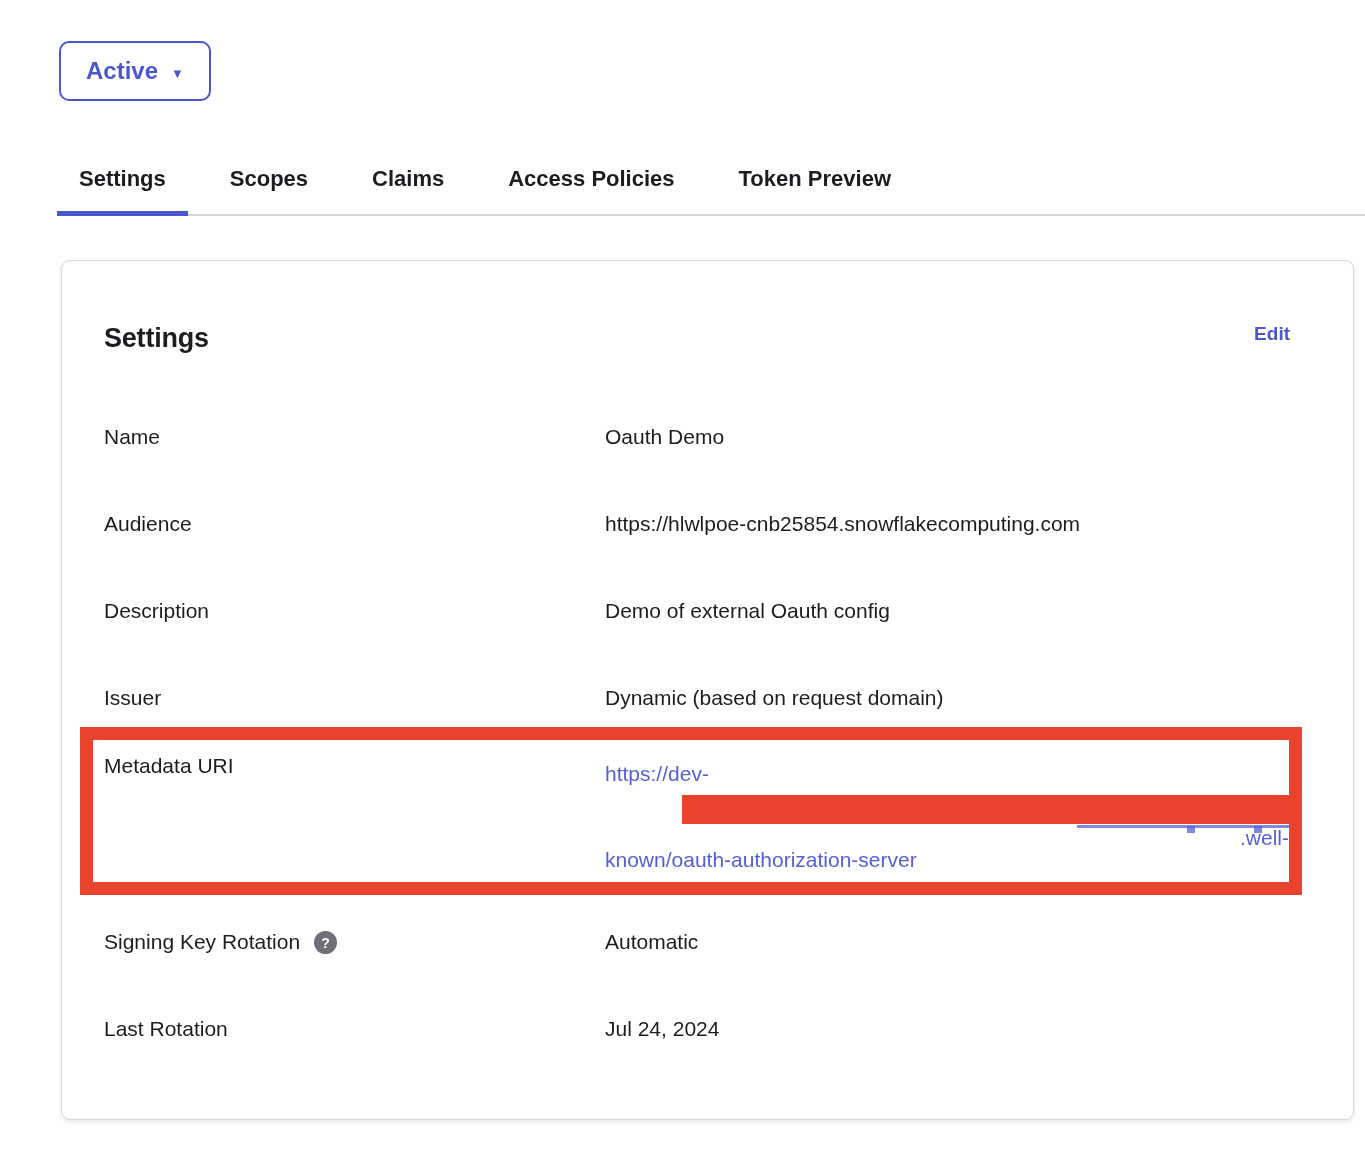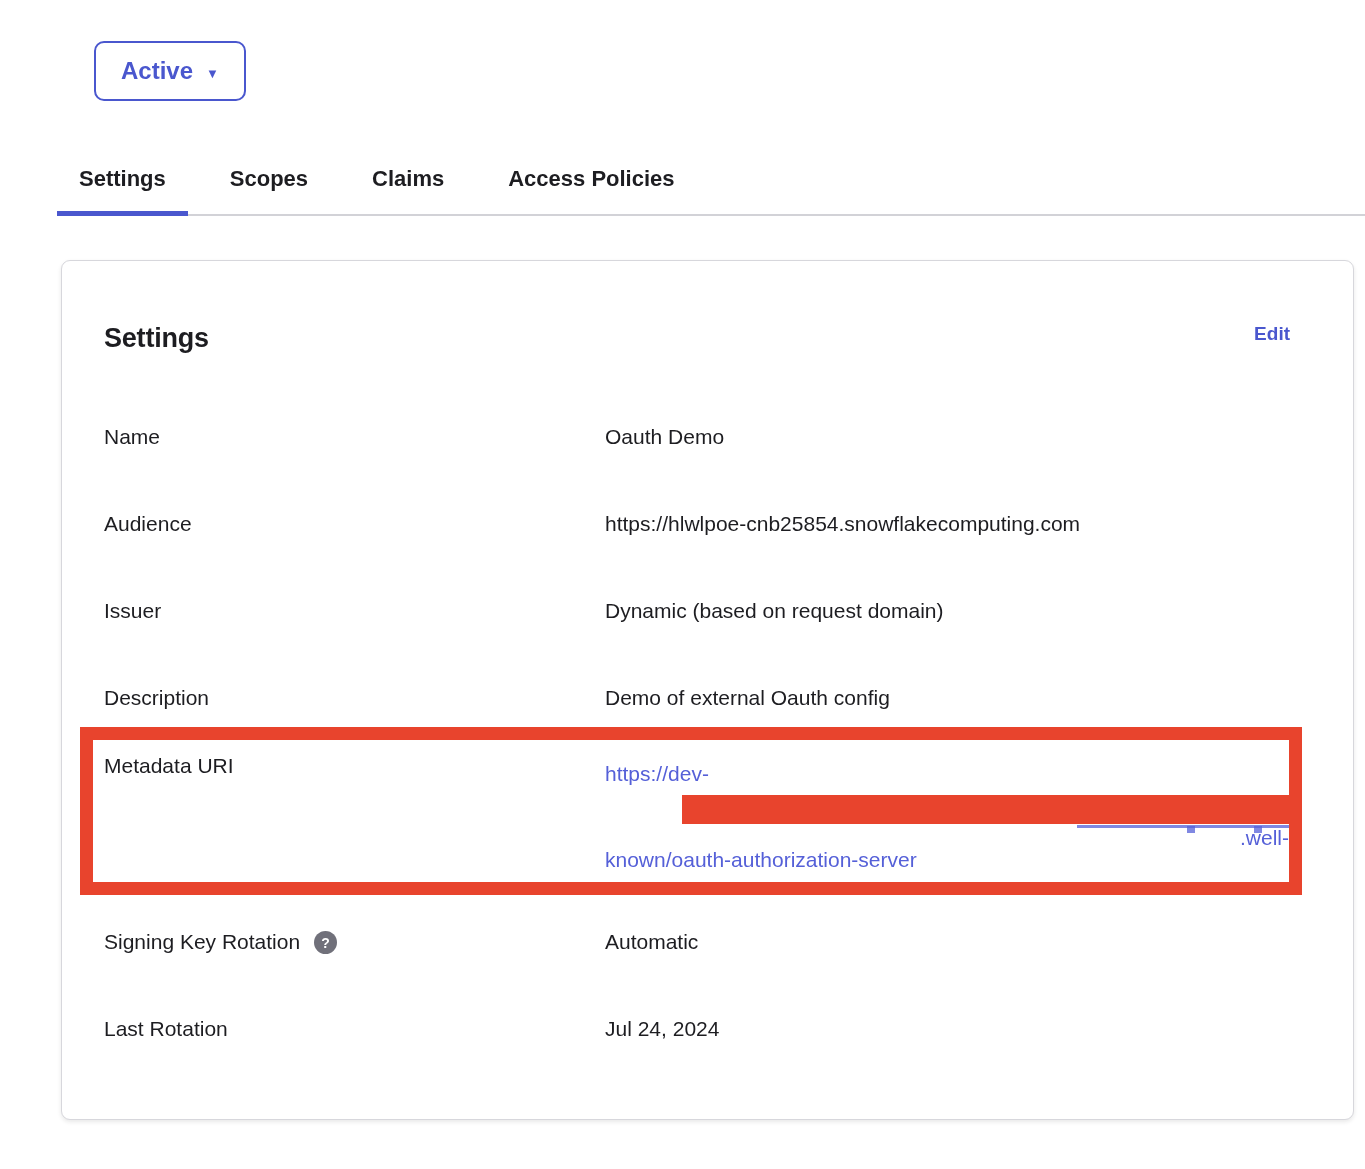--- a/index.html
+++ b/index.html
@@ -14,21 +14,21 @@
   *{box-sizing:border-box;margin:0;padding:0;}
   html,body{width:1365px;height:1169px;overflow:hidden;}
   body{
     background:#ffffff;
     font-family:"Liberation Sans",sans-serif;
     color:var(--text);
   }
   
   .status-btn{
     display:inline-flex;align-items:center;gap:13px;
-    margin:41px 0 0 94px;height:60px;padding:0 25px;
+    margin:41px 0 0 59px;height:60px;padding:0 25px;
     border:2px solid var(--accent);border-radius:10px;
     background:#fff;color:var(--accent);
     font-size:24px;font-weight:700;cursor:pointer;
     font-family:"Liberation Sans",sans-serif;
   }
   .status-btn .caret{font-size:13px;line-height:1;transform:translateY(2px);}
   
   .tabs{
     display:flex;margin:58px 0 0 57px;
     border-bottom:2px solid var(--divider);
@@ -121,46 +121,50 @@
     
   </div>
   <div class="tab">
     <span>Claims</span>
     
   </div>
   <div class="tab">
     <span>Access Policies</span>
     
   </div>
+  <div class="tab">
+    <span>Token Preview</span>
+    
+  </div>
 </nav>
 
 <section class="card">
   <div class="card-header">
     <h2 class="card-title">Settings</h2>
     <a class="edit-link">Edit</a>
   </div>
 
   <div class="row">
     <div class="row-label">Name</div>
     <div class="row-value">Oauth Demo</div>
   </div>
 
   <div class="row">
     <div class="row-label">Audience</div>
     <div class="row-value">https://hlwlpoe-cnb25854.snowflakecomputing.com</div>
   </div>
 
   <div class="row">
-    <div class="row-label">Issuer</div>
-    <div class="row-value">Dynamic (based on request domain)</div>
+    <div class="row-label">Description</div>
+    <div class="row-value">Demo of external Oauth config</div>
   </div>
 
   <div class="row">
-    <div class="row-label">Description</div>
-    <div class="row-value">Demo of external Oauth config</div>
+    <div class="row-label">Issuer</div>
+    <div class="row-value">Dynamic (based on request domain)</div>
   </div>
 
   <div class="annotation-box">
     <div class="row">
       <div class="row-label">Metadata URI</div>
       <div class="row-value">
         <div class="link-line">https://dev-</div>
         <div class="redacted-line">
           <span class="redaction-box">
             <span class="peek-underline"></span>

